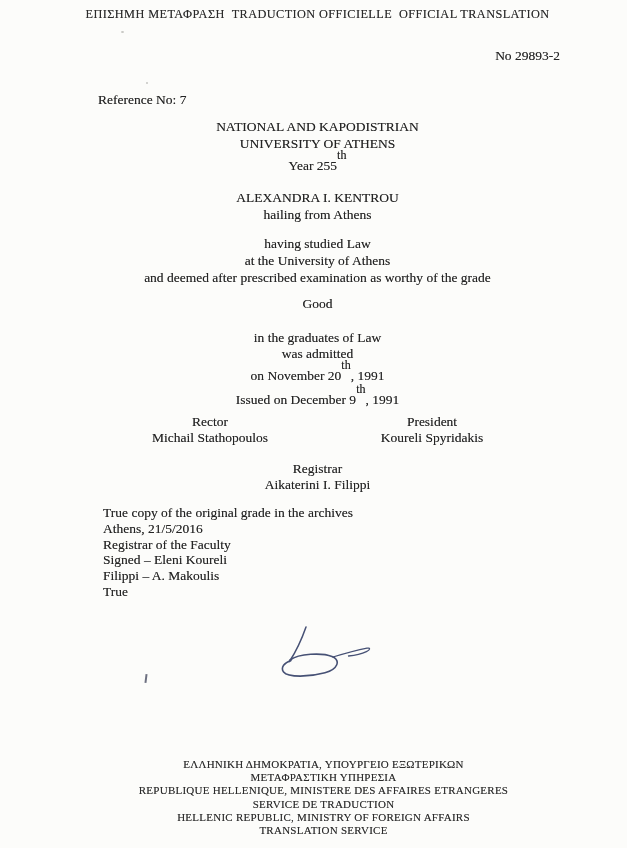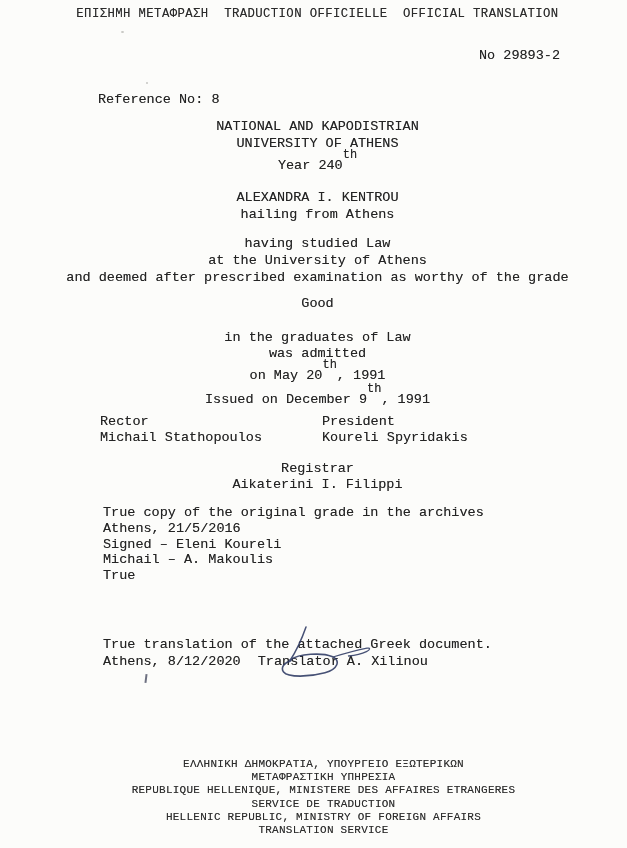--- a/index.html
+++ b/index.html
@@ -4,21 +4,21 @@
 <style>
   * { margin: 0; padding: 0; box-sizing: border-box; }
   html, body { background: #e8e8e6; }
   .page {
     position: relative;
     width: 627px;
     height: 848px;
     margin: 0 auto;
     background: #fcfcfa;
     overflow: hidden;
-    font-family: Liberation Mono, monospace;
+    font-family: Liberation Serif, serif;
     color: #242424;
     text-shadow: 0 0 0.4px rgba(60,60,60,0.55);
   }
   .abs { position: absolute; }
   .centered { left: 4px; width: 627px; text-align: center; }
   .body-text { font-size: 13.5px; line-height: 16.5px; }
   .lh17 { line-height: 17px; }
   .lh16 { line-height: 16px; }
   .archive-block { line-height: 15.8px; }
   .header-line {
@@ -29,21 +29,21 @@
     color: #2b2b2b;
   }
   .doc-number { top: 48px; right: 67px; font-size: 13.5px; }
   .reference-no { top: 92px; left: 98px; font-size: 13.5px; }
   .university-block { top: 118px; }
   .graduate-block { top: 190px; }
   .studies-block { top: 235px; }
   .grade-line { top: 296px; }
   .admission-block { top: 330px; }
   .issued-line { top: 386px; }
-  .sign-col { top: 414px; width: 220px; text-align: left; }
+  .sign-col { top: 414px; width: 220px; text-align: center; }
   .rector-col { left: 100px; }
   .president-col { left: 322px; }
   .registrar-block { top: 461px; }
   .archive-block { top: 505px; left: 103px; font-size: 13.5px; }
   .attestation-block { top: 637px; left: 103px; font-size: 13.5px; line-height: 16.5px; }
   .translator-span { margin-left: 17px; }
   .footer-block {
     top: 758px; left: 10px; width: 627px;
     text-align: center;
     font-size: 11px;
@@ -69,45 +69,45 @@
 </style>
 </head>
 <body>
 
 <div class="page">
 
   <div class="abs centered header-line">ΕΠΙΣΗΜΗ ΜΕΤΑΦΡΑΣΗ  TRADUCTION OFFICIELLE  OFFICIAL TRANSLATION</div>
 
   <div class="abs doc-number">No 29893-2</div>
 
-  <div class="abs reference-no">Reference No: 8</div>
+  <div class="abs reference-no">Reference No: 7</div>
 
   <div class="abs centered body-text lh17 university-block">
     <div>NATIONAL AND KAPODISTRIAN</div>
     <div>UNIVERSITY OF ATHENS</div>
-    <div><span>Year 240</span><sup class="ord">th</sup></div>
+    <div><span>Year 255</span><sup class="ord">th</sup></div>
   </div>
 
   <div class="abs centered body-text graduate-block">
     <div>ALEXANDRA I. KENTROU</div>
     <div>hailing from Athens</div>
   </div>
 
   <div class="abs centered body-text lh17 studies-block">
     <div>having studied Law</div>
     <div>at the University of Athens</div>
     <div>and deemed after prescribed examination as worthy of the grade</div>
   </div>
 
   <div class="abs centered body-text grade-line">Good</div>
 
   <div class="abs centered body-text lh16 admission-block">
     <div>in the graduates of Law</div>
     <div>was admitted</div>
-    <div><span>on May 20</span><sup class="ord">th</sup><span>, 1991</span></div>
+    <div><span>on November 20</span><sup class="ord">th</sup><span>, 1991</span></div>
   </div>
 
   <div class="abs centered body-text issued-line">
     <span>Issued on December 9</span><sup class="ord">th</sup><span>, 1991</span>
   </div>
 
   <div class="abs body-text lh16 sign-col rector-col">
     <div>Rector</div>
     <div>Michail Stathopoulos</div>
   </div>
@@ -117,31 +117,26 @@
   </div>
 
   <div class="abs centered body-text lh16 registrar-block">
     <div>Registrar</div>
     <div>Aikaterini I. Filippi</div>
   </div>
 
   <div class="abs archive-block">
     <div>True copy of the original grade in the archives</div>
     <div>Athens, 21/5/2016</div>
+    <div>Registrar of the Faculty</div>
     <div>Signed – Eleni Koureli</div>
-    <div>Michail – A. Makoulis</div>
+    <div>Filippi – A. Makoulis</div>
     <div>True</div>
   </div>
 
-  <div class="abs attestation-block">
-    <div>True translation of the attached Greek document.</div>
-    <div>
-      <span>Athens, 8/12/2020</span><span class="translator-span">Translator A. Xilinou</span>
-    </div>
-  </div>
 
   <svg class="abs sig-wrap" viewBox="0 0 130 62">
     <g fill="none" stroke-linecap="round" stroke-linejoin="round" opacity="0.88">
       <path class="sig-stroke" stroke-width="1.5" d="M34,3 C30.5,13 25,26 17.5,37.5" stroke="#2e3a63"></path>
       <path class="sig-stroke" stroke-width="1.6" d="M18,36 C27,29.5 50,28.5 60,32.5 C69,36.5 66,45 53,48.8 C38,53 16,53.8 11.6,48 C8.2,43.4 12.5,38.6 19,36.4" stroke="#2e3a63"></path>
       <path class="sig-stroke" stroke-width="1.3" d="M61,33 C73,29.5 84,26.5 95,24.2 C98.4,23.6 98.6,25.6 94.4,27.6 C89.4,30 82.5,31.4 76.5,32" stroke="#2e3a63"></path>
     </g>
   </svg>
 
   <div class="abs ink-tick"></div>

